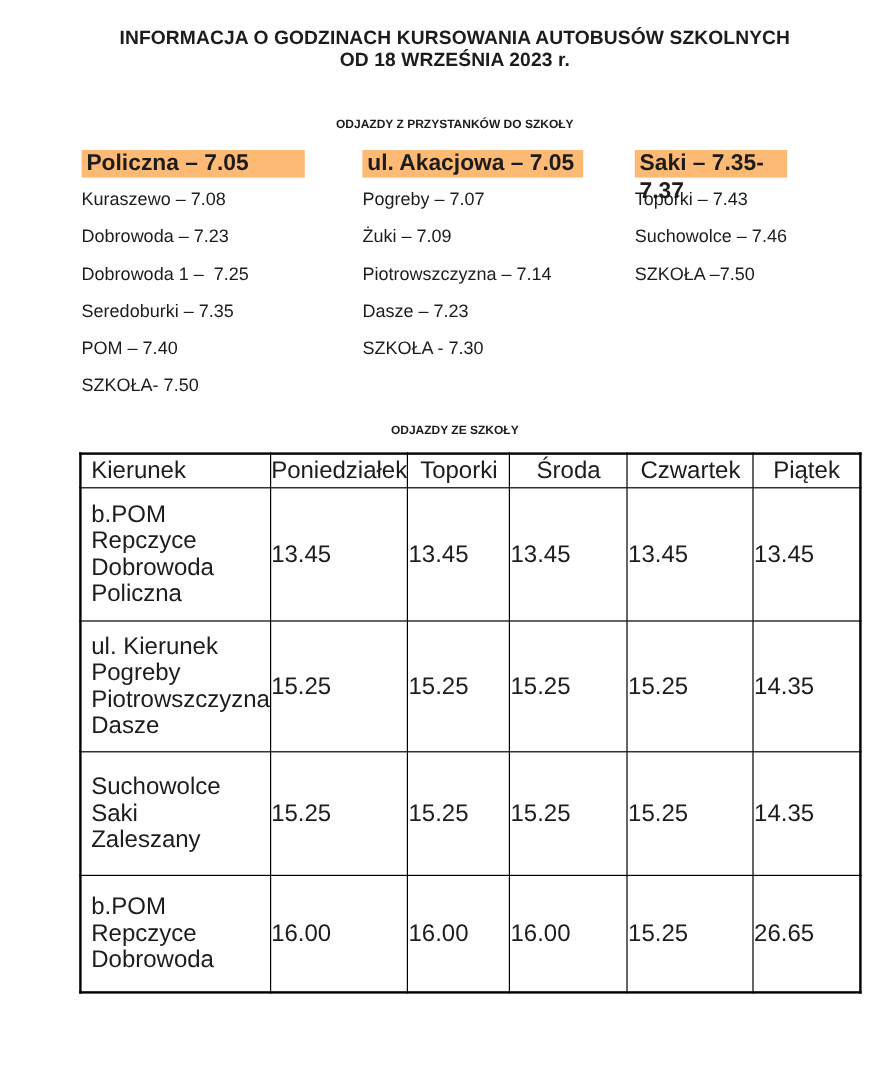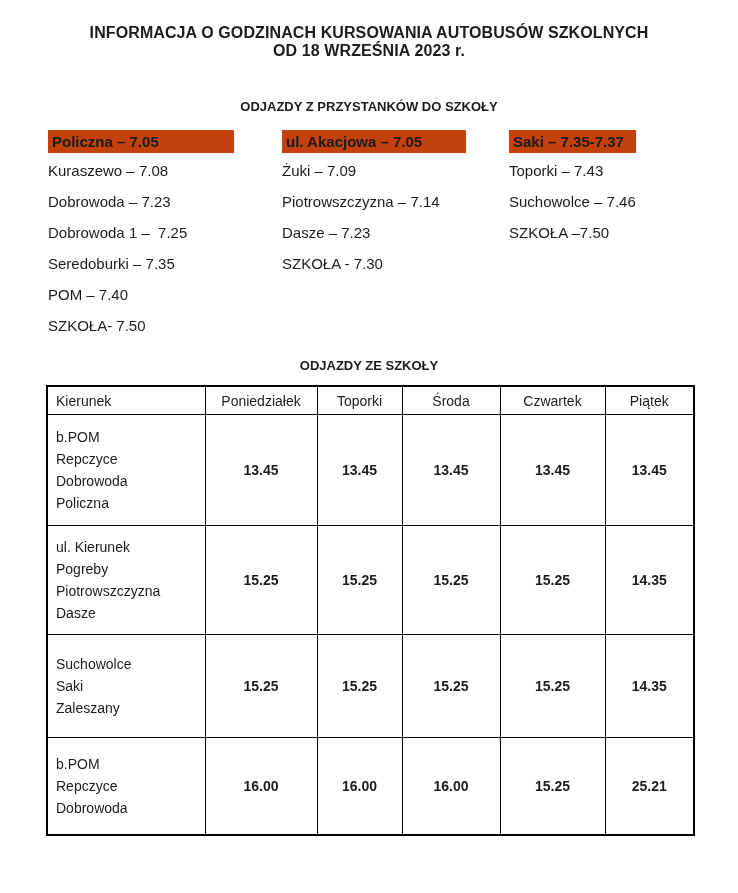--- a/index.html
+++ b/index.html
@@ -12,33 +12,34 @@
     height: 893px;
     font-family: "Liberation Sans", sans-serif;
     color: #1c1c1c;
     overflow: hidden;
   }
   .page {
     width: 738px;
     height: 639px;
     box-sizing: border-box;
     padding-top: 24px;
+    padding-left: 20px;
   }
   .doc-title {
     text-align: center;
     font-weight: bold;
     font-size: 16px;
     letter-spacing: 0.1px;
   }
   .doc-title.line2 {
   }
   .section-heading {
     text-align: center;
     font-weight: bold;
-    font-size: 13px;
+    font-size: 10px;
     margin-top: 39px;
   }
   .section-heading.second {
     margin-top: 17px;
   }
 
   
   .stops-wrap {
     display: flex;
     padding-left: 48px;
@@ -55,37 +56,37 @@
     line-height: 31px;
     font-size: 15px;
     white-space: pre-wrap;
   }
   .stop-header-bar {
     display: inline-block;
     box-sizing: border-box;
     height: 23px;
     line-height: 23px;
     vertical-align: middle;
-    background: #c2410c;
+    background: #fdba74;
     font-weight: bold;
-    font-size: 15px;
+    font-size: 19px;
     padding-left: 4px;
   }
   .col1 .stop-header-bar { width: 186px; }
   .col2 .stop-header-bar { width: 184px; }
   .col3 .stop-header-bar { width: 127px; }
 
   
   .schedule-table {
     border-collapse: collapse;
     table-layout: fixed;
     margin-left: 46px;
     margin-top: 12px;
     border: 2px solid #000000;
-    font-size: 14px;
+    font-size: 20px;
   }
   .schedule-table td, .schedule-table th {
     border: 1px solid #000000;
     padding: 0;
   }
   .schedule-table col.c-dir  { width: 158px; }
   .schedule-table col.c-mon  { width: 112px; }
   .schedule-table col.c-tue  { width: 85px; }
   .schedule-table col.c-wed  { width: 98px; }
   .schedule-table col.c-thu  { width: 105px; }
@@ -102,22 +103,22 @@
   }
   .schedule-table tbody td {
     vertical-align: middle;
   }
   .direction-cell {
     text-align: left;
     padding-left: 8px !important;
     line-height: 22px;
   }
   .time-cell {
-    text-align: center;
-    font-weight: bold;
+    text-align: left;
+    font-weight: normal;
   }
   tr.r1 td { height: 110px; }
   tr.r2 td { height: 108px; }
   tr.r3 td { height: 102px; }
   tr.r4 td { height: 96px; }
 </style>
 </head>
 <body>
 
 <div class="page">
@@ -134,20 +135,21 @@
       <div class="stop-row">Kuraszewo – 7.08</div>
       <div class="stop-row">Dobrowoda – 7.23</div>
       <div class="stop-row">Dobrowoda 1 –  7.25</div>
       <div class="stop-row">Seredoburki – 7.35</div>
       <div class="stop-row">POM – 7.40</div>
       <div class="stop-row">SZKOŁA- 7.50</div>
     </div>
 
     <div class="stops-col col2">
       <div class="stop-row"><span class="stop-header-bar">ul. Akacjowa – 7.05</span></div>
+      <div class="stop-row">Pogreby – 7.07</div>
       <div class="stop-row">Żuki – 7.09</div>
       <div class="stop-row">Piotrowszczyzna – 7.14</div>
       <div class="stop-row">Dasze – 7.23</div>
       <div class="stop-row">SZKOŁA - 7.30</div>
     </div>
 
     <div class="stops-col col3">
       <div class="stop-row"><span class="stop-header-bar">Saki – 7.35-7.37</span></div>
       <div class="stop-row">Toporki – 7.43</div>
       <div class="stop-row">Suchowolce – 7.46</div>
@@ -219,18 +221,18 @@
       <tr class="r4">
         <td class="direction-cell">
           <div>b.POM</div>
           <div>Repczyce</div>
           <div>Dobrowoda</div>
         </td>
         <td class="time-cell">16.00</td>
         <td class="time-cell">16.00</td>
         <td class="time-cell">16.00</td>
         <td class="time-cell">15.25</td>
-        <td class="time-cell">25.21</td>
+        <td class="time-cell">26.65</td>
       </tr>
     </tbody>
   </table>
 
 </div>
 
 </body></html>

